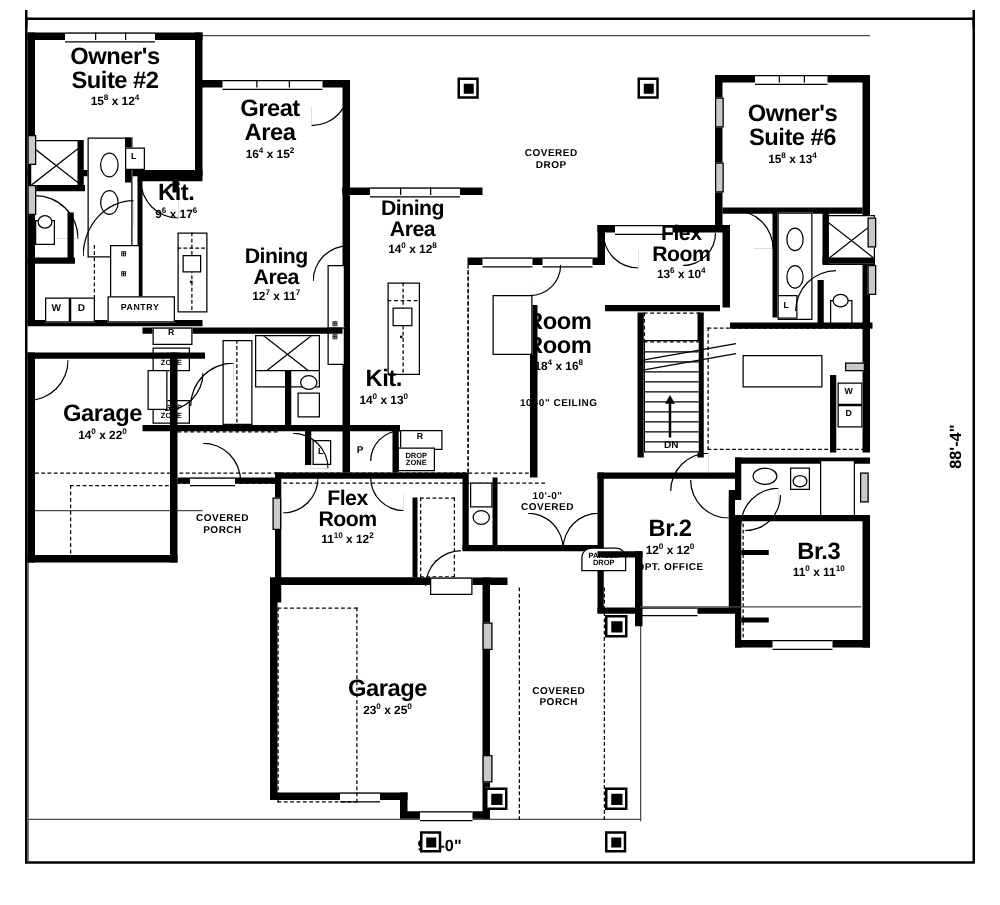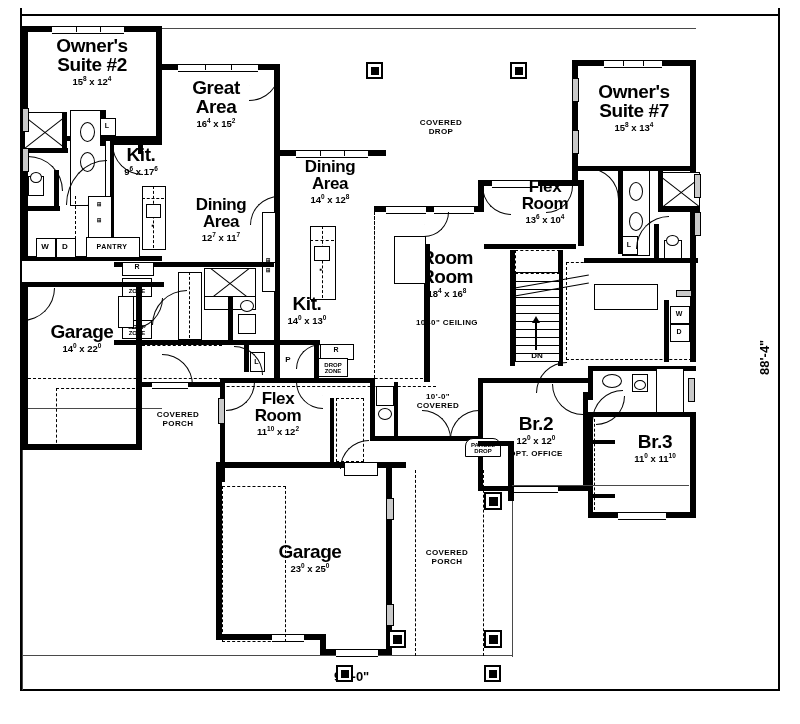--- a/index.html
+++ b/index.html
@@ -271,21 +271,21 @@
   <div class="w" style="left:690px;top:60px;width:6px;height:302px;"></div>
   <div class="w" style="left:578px;top:166px;width:112px;height:5px;"></div>
   <div class="win" style="left:604px;top:60px;width:58px;height:6px;"></div>
   <div class="tw" style="left:623px;top:60px;width:1px;height:6px;"></div>
   <div class="tw" style="left:643px;top:60px;width:1px;height:6px;"></div>
   <div class="glass" style="left:572px;top:78px;width:5px;height:22px;"></div>
   <div class="glass" style="left:572px;top:130px;width:5px;height:22px;"></div>
 
   <div class="rm" style="left:578px;top:82px;width:112px;">
     <div class="nm">Owner's</div>
-    <div class="nm">Suite #7</div>
+    <div class="nm">Suite #6</div>
     <div class="dim">15<sup>8</sup> x 13<sup>4</sup></div>
   </div>
   <div class="door dq-tr" style="left:588px;top:168px;width:30px;height:30px;"></div>
 
   <div class="boxt" style="left:622px;top:170px;width:26px;height:84px;"></div>
   <div class="oval" style="left:629px;top:182px;width:12px;height:17px;"></div>
   <div class="oval" style="left:629px;top:212px;width:12px;height:17px;"></div>
   <div class="w" style="left:618px;top:170px;width:4px;height:84px;"></div>
   <div class="boxt" style="left:622px;top:236px;width:14px;height:17px;"></div>
   <div class="tiny" style="left:622px;top:241px;width:14px;font-size:7px;">L</div>

